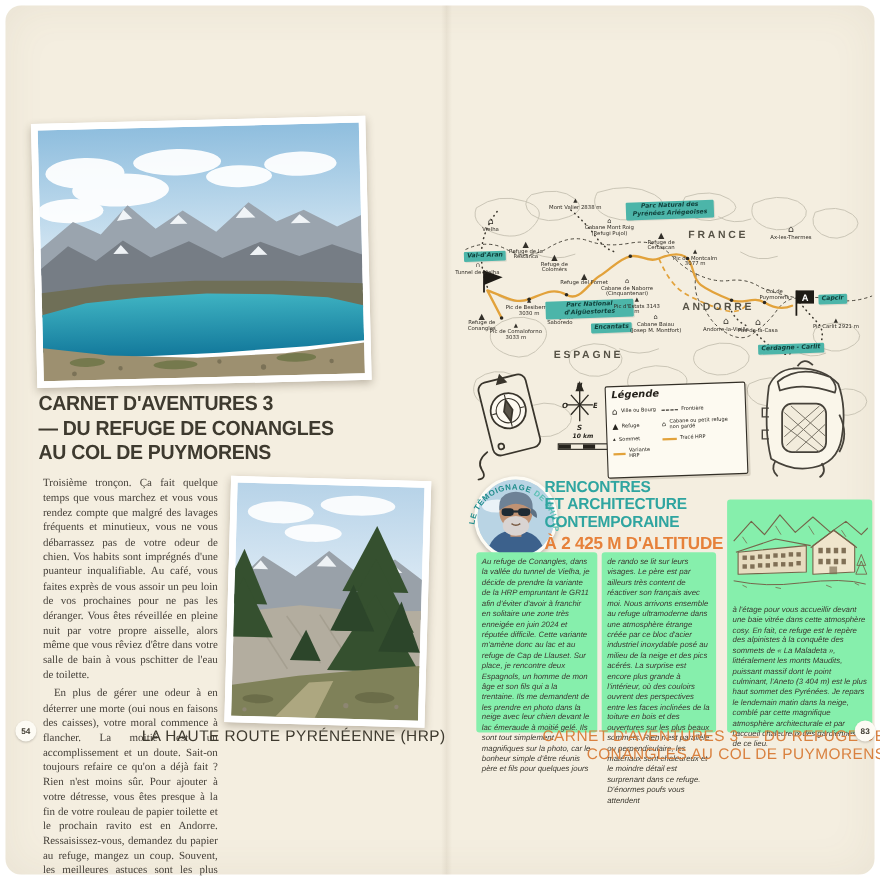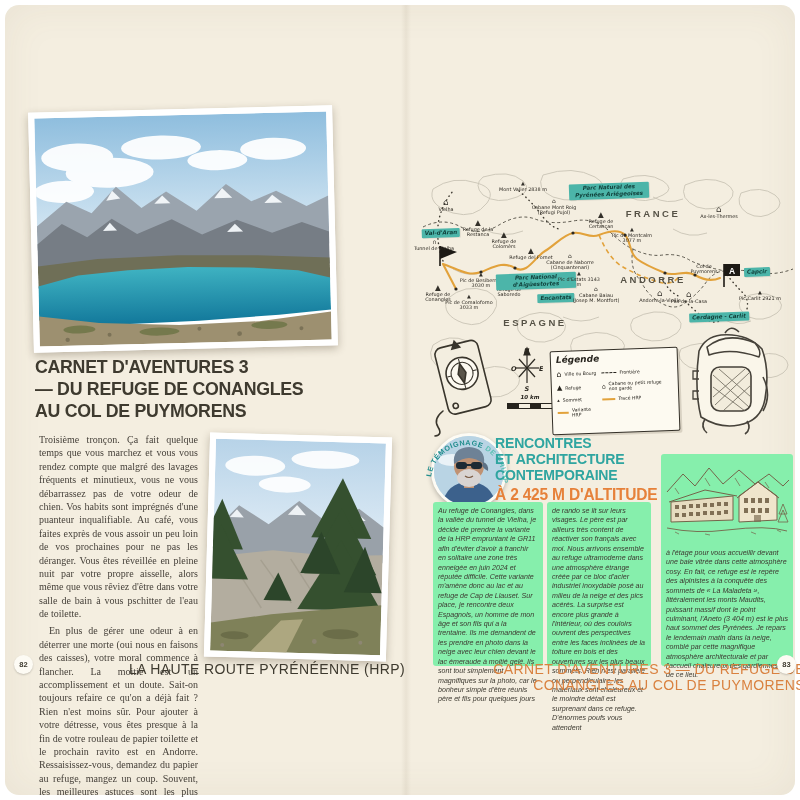--- a/index.html
+++ b/index.html
@@ -213,21 +213,21 @@
           </g>
         <g fill="#8d8672">
             <circle cx="104" cy="200" r="2.4"></circle>
             <circle cx="150" cy="200" r="2"></circle>
             <circle cx="12" cy="206" r="2"></circle>
           </g>
       </svg>
     </div>
 
     <div class="footer">LA HAUTE ROUTE PYRÉNÉENNE (HRP)</div>
-    <div class="pagenum">82</div>
+    <div class="pagenum">54</div>
   </div>
 
   <div class="page" id="pageR">
 
     <div class="map">
       <svg class="base" width="370" height="268" viewBox="0 0 370 268">
 
         <g fill="none" stroke="#c7c2b3" stroke-width=".9" opacity=".95">
           <path d="M10,20 q20,-14 44,-6 q20,6 10,20 q-12,16 -34,10 q-26,-8 -20,-24 z"></path>
           <path d="M60,8 q26,-8 40,4 q10,10 -6,16 q-20,8 -34,-2 q-10,-10 0,-18 z"></path>

